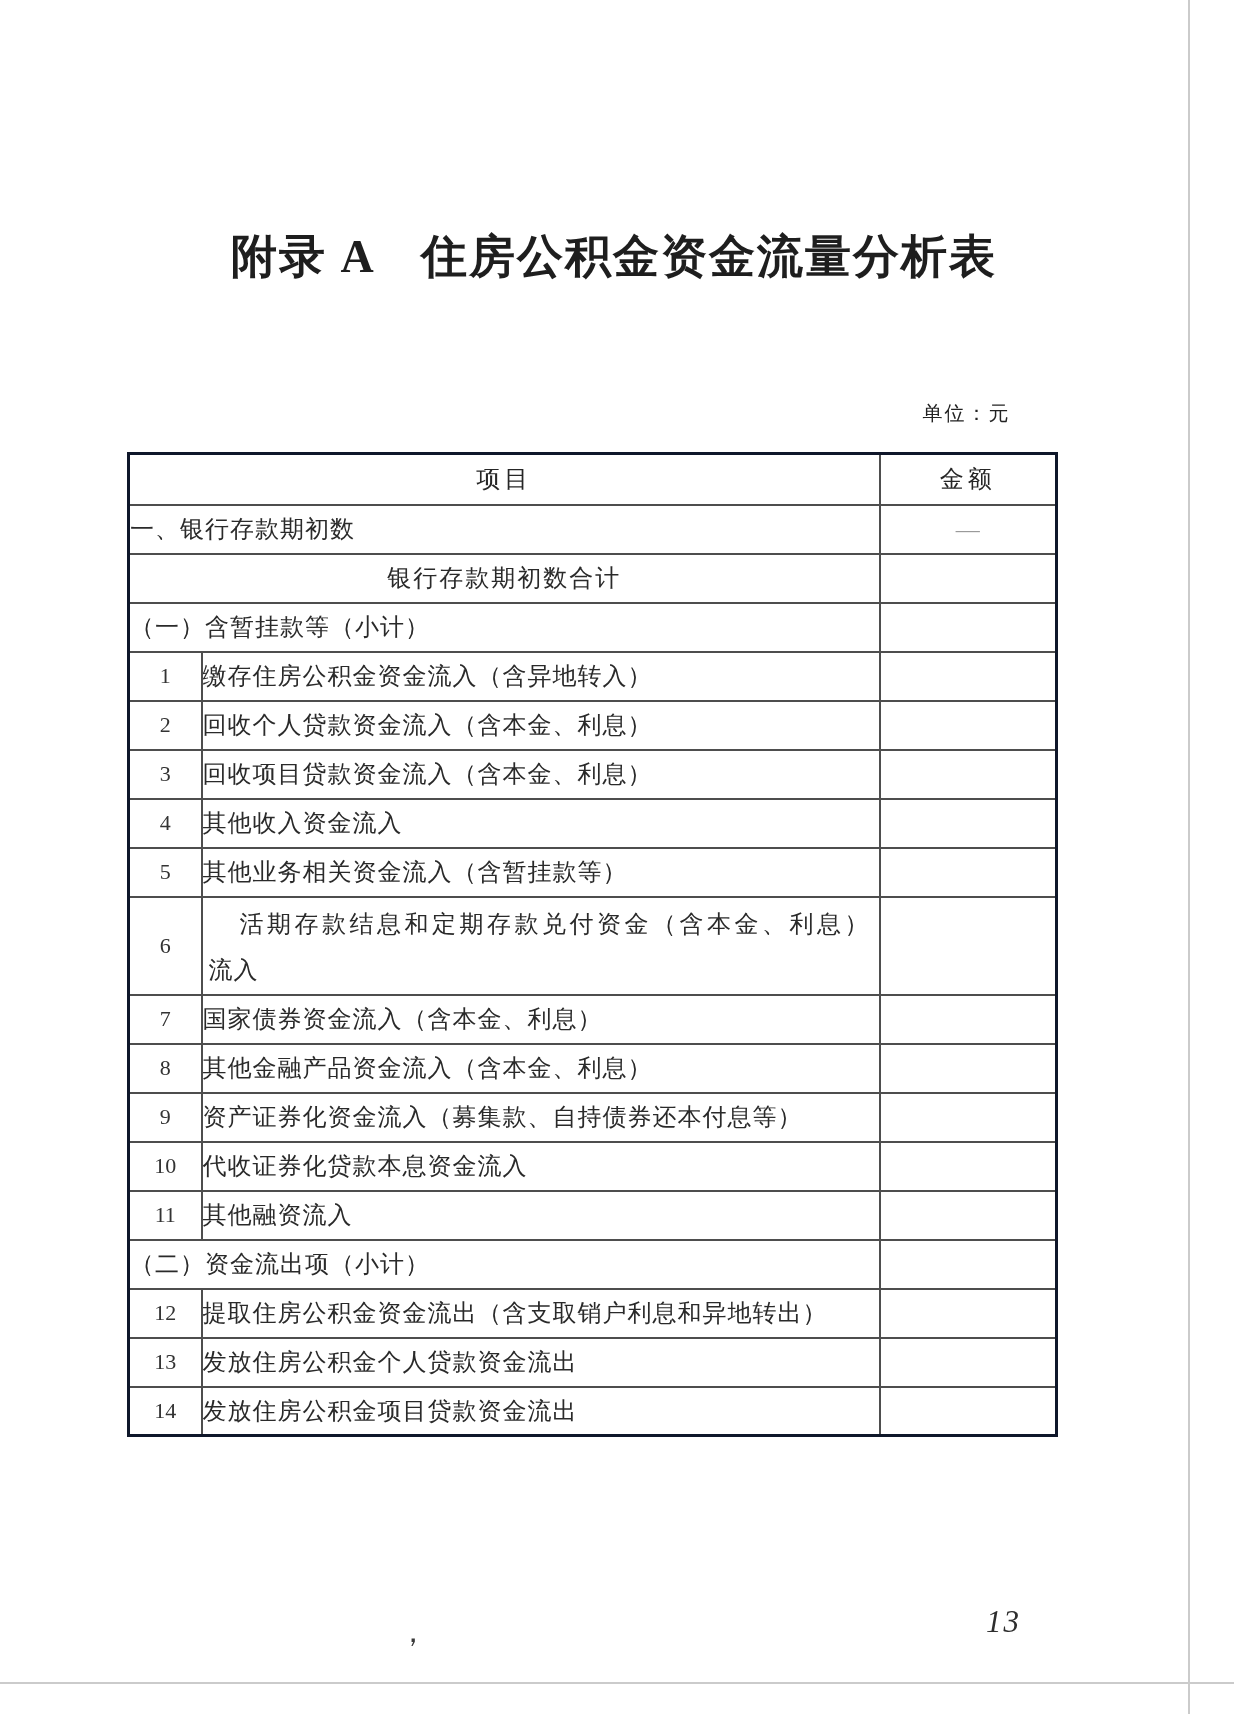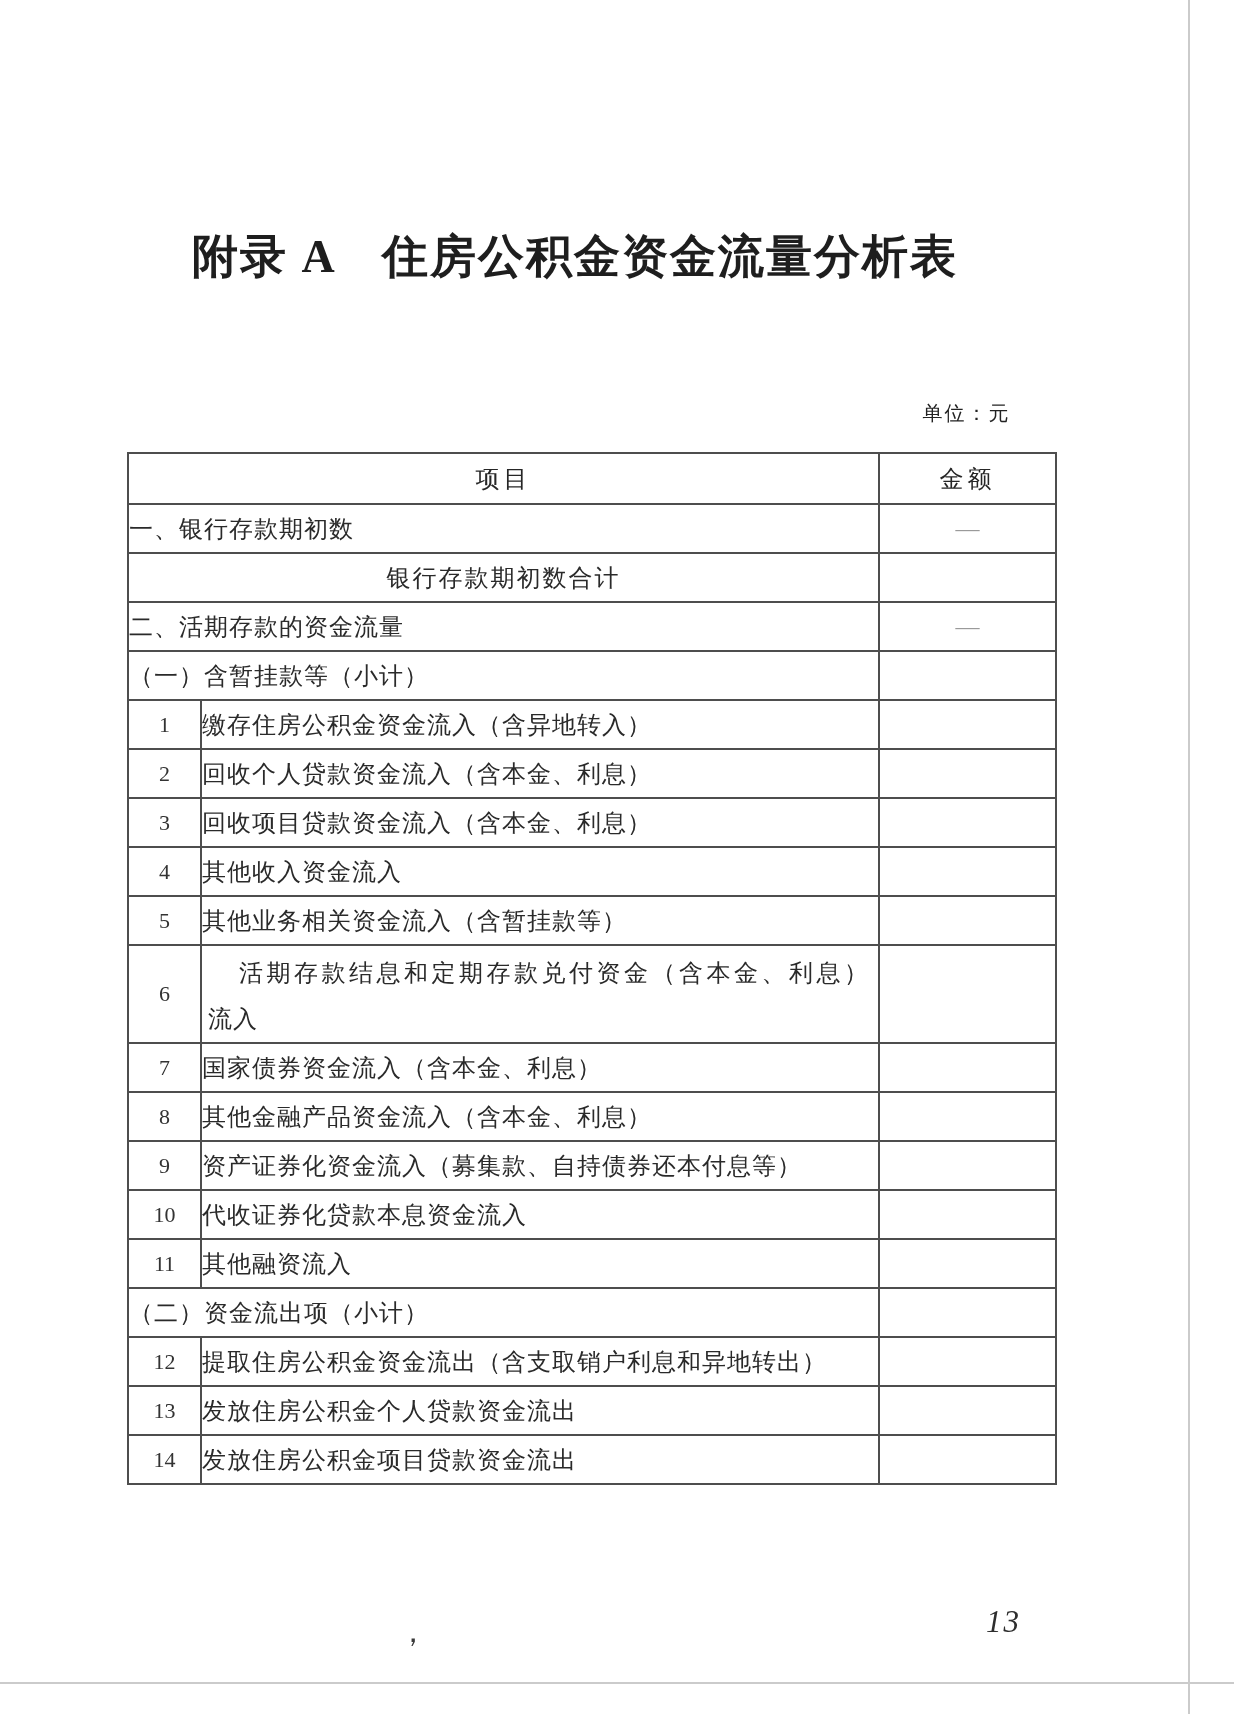--- a/index.html
+++ b/index.html
@@ -14,20 +14,21 @@
   
   .edge-v{position:absolute;top:0;left:1188px;width:2px;height:1714px;background:#cbcbcb;}
   .edge-h{position:absolute;top:1682px;left:0;width:1234px;height:2px;background:#cbcbcb;}
 
   .appendix-title{
     position:absolute;top:226px;left:0;width:1150px;
     text-align:center;
     font-size:46px;font-weight:bold;letter-spacing:2px;
     color:#1e1e1e;
     font-family:"Liberation Serif","DejaVu Serif",serif;
+    padding-left:39px;
   }
   .table-caption{
     position:absolute;top:350px;left:0;width:1178px;
     text-align:center;
     font-size:28px;font-weight:bold;letter-spacing:1px;
     color:#1f1f1f;
     font-family:"Liberation Sans","DejaVu Sans",sans-serif;
   }
   .unit-label{
     position:absolute;top:400px;left:878px;width:177px;
@@ -41,21 +42,21 @@
     width:928px;
     border-collapse:collapse;
     table-layout:fixed;
     font-size:24px;
     color:#2a2a2a;
   }
   table.fund-table col.col-num{width:73px;}
   table.fund-table col.col-item{width:678px;}
   table.fund-table col.col-amount{width:177px;}
 
-  table.fund-table{border:1px solid #0f172a;}
+  table.fund-table{border:3px solid #0f172a;}
   table.fund-table th,
   table.fund-table td{
     border:2px solid #4e4e4e;
     padding:0;
     vertical-align:middle;
     font-weight:normal;
     overflow:hidden;
     white-space:nowrap;
   }
   table.fund-table thead tr{height:51px;}
@@ -111,24 +112,20 @@
     </thead>
     <tbody>
         <tr class="r-section">
           <td class="c-section" colspan="2">一、银行存款期初数</td>
           <td class="c-amount">—</td>
         </tr>
         <tr class="r-total">
           <td class="c-total" colspan="2">银行存款期初数合计</td>
           <td class="c-amount"></td>
         </tr>
-        <tr class="r-section">
-          <td class="c-section" colspan="2">二、活期存款的资金流量</td>
-          <td class="c-amount">—</td>
-        </tr>
         <tr class="r-sub">
           <td class="c-sub" colspan="2">（一）含暂挂款等（小计）</td>
           <td class="c-amount"></td>
         </tr>
         <tr class="r-item">
           <td class="c-num">1</td>
           <td class="c-item">缴存住房公积金资金流入（含异地转入）</td>
           <td class="c-amount"></td>
         </tr>
         <tr class="r-item">

